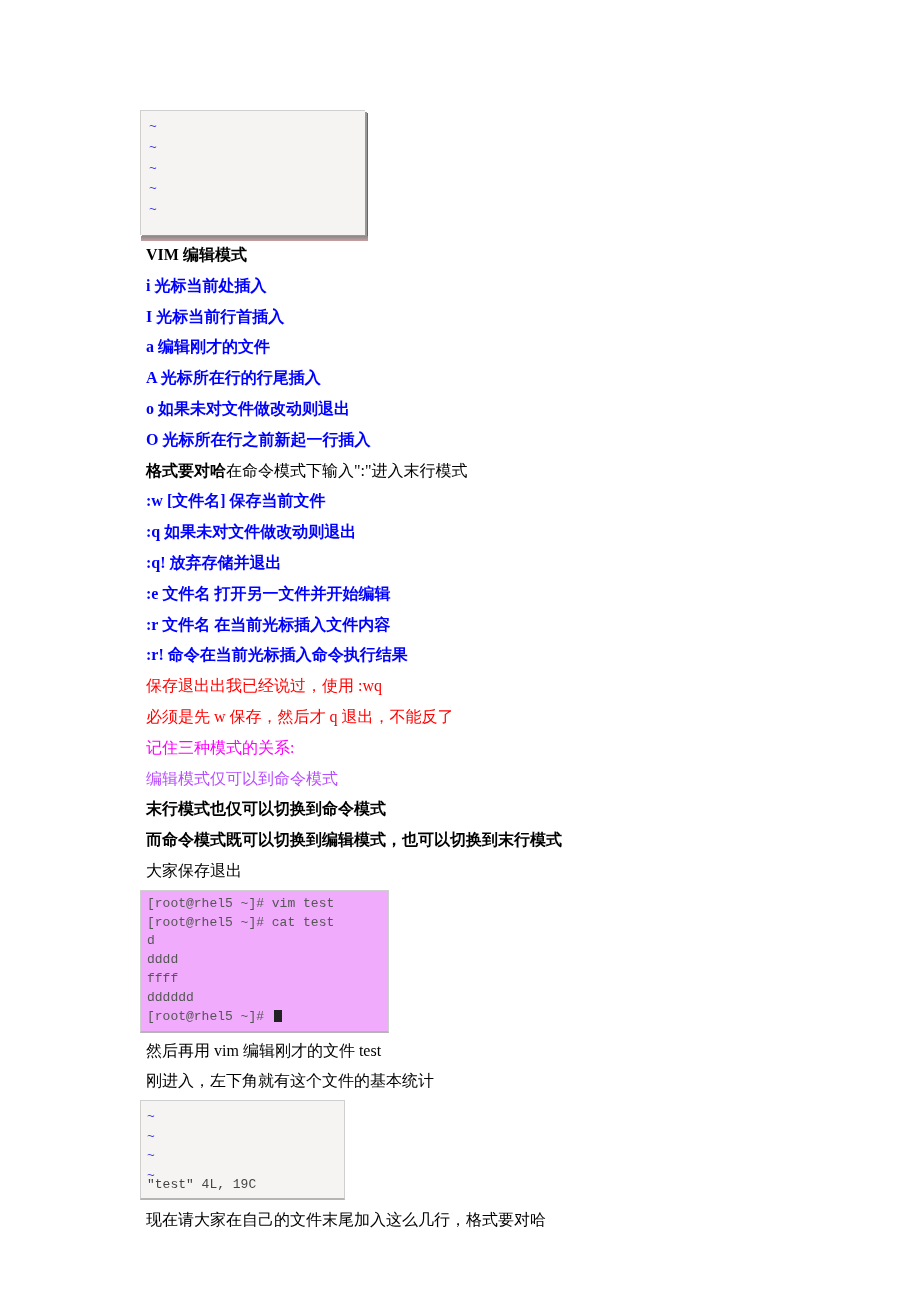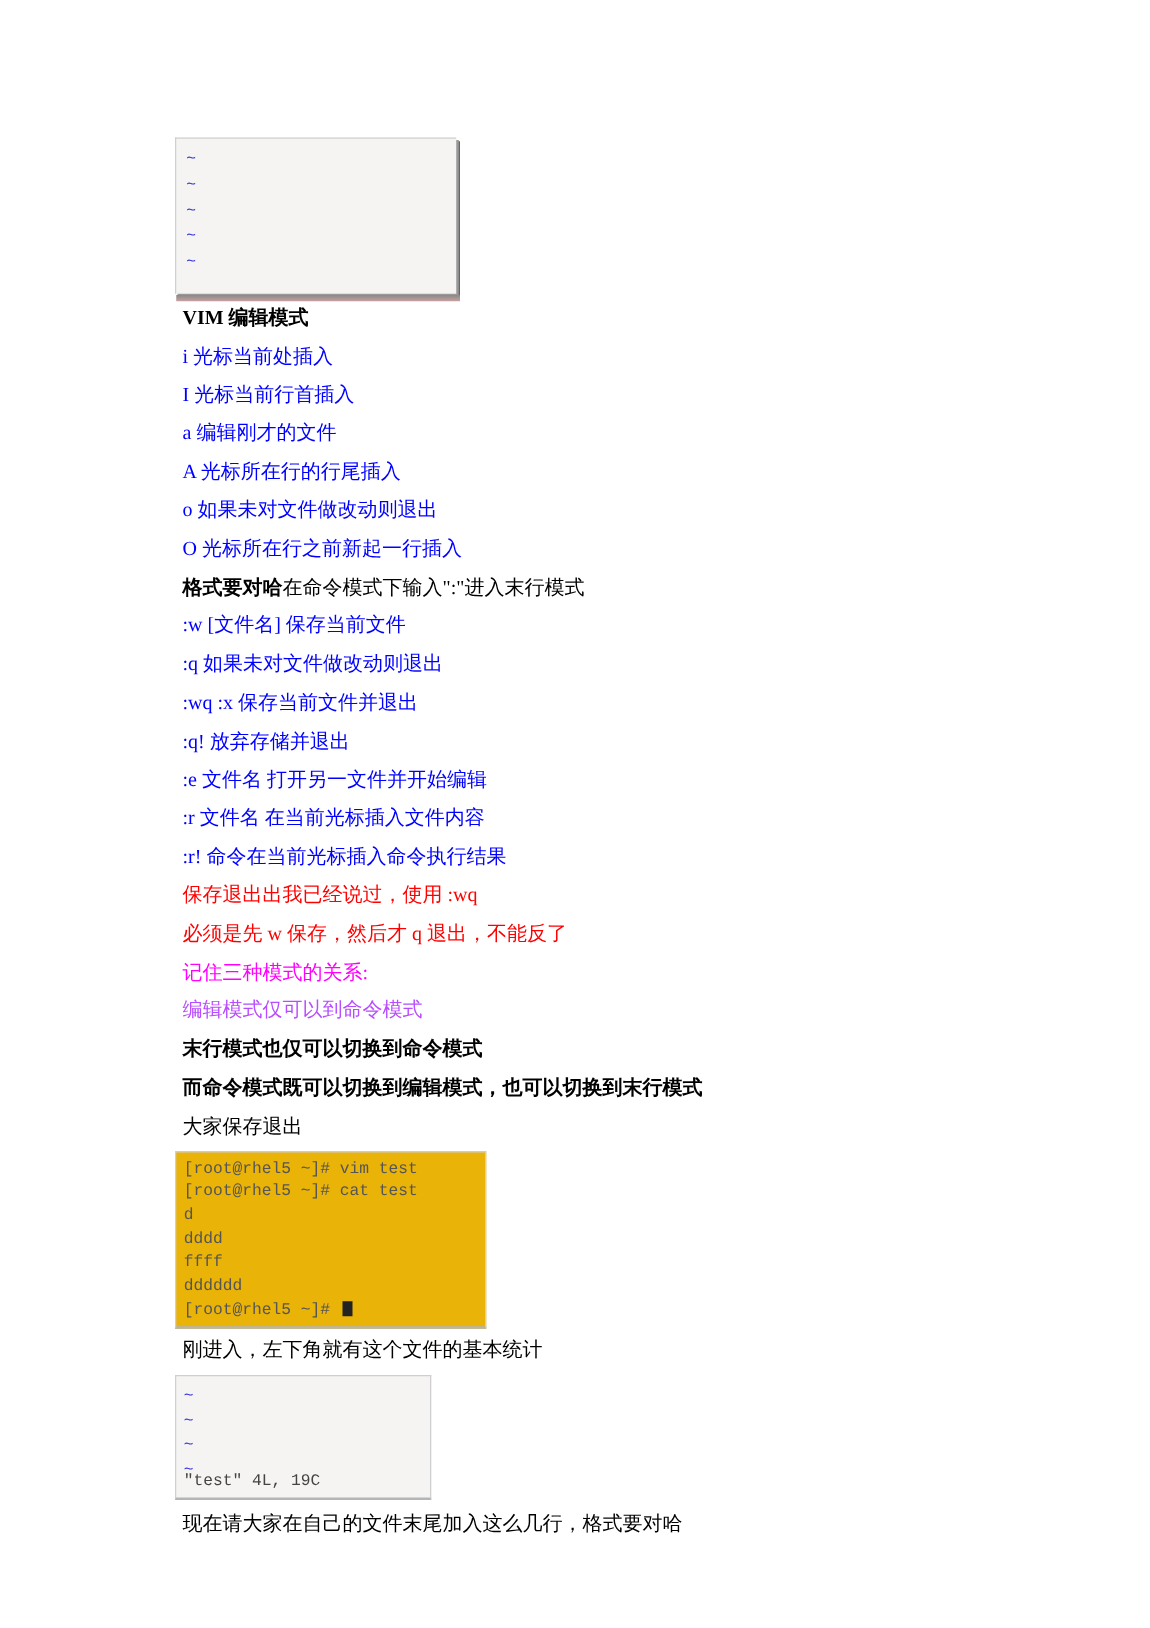--- a/index.html
+++ b/index.html
@@ -35,21 +35,21 @@
   }
   .vim-box::after {
     content: "";
     position: absolute;
     left: 0; right: -3px; bottom: -6px;
     height: 5px;
     background: linear-gradient(#888, #c9a0a0);
   }
   .term-box {
     width: 235px;
-    background: #eab308;
+    background: #f0abfc;
     border-top: 1px solid #cfcfcf;
     border-left: 1px solid #cfcfcf;
     border-right: 1px solid #cfcfcf;
     border-bottom: 2px solid #b5b5b5;
     padding: 4px 6px;
     font-family: "Courier New", monospace;
     font-size: 13px;
     color: #555;
     line-height: 1.45;
     margin: 3px 0 4px 0;
@@ -71,21 +71,21 @@
     margin: 6px 0 8px 0;
     position: relative;
     box-sizing: border-box;
   }
   .term-box2 .tilde { color: #3a3ae0; }
   .term-box2 .status {
     position: absolute;
     bottom: 4px; left: 6px;
     color: #444;
   }
-  .c-blue { color: #0000ff; }
+  .c-blue { color: #0000ff; font-weight: bold; }
   .c-red { color: #ff0000; }
   .c-magenta { color: #ff00ff; }
   .c-violet { color: #b84dff; }
   .bold { font-weight: bold; }
   .line { margin: 6px; padding: 0; }
   .cursor-blk {
     display: inline-block;
     width: 8px; height: 12px;
     background: #222;
     vertical-align: middle;
@@ -113,21 +113,20 @@
   <p class="line c-blue"> A 光标所在行的行尾插入</p>
   <p class="line c-blue"> o 如果未对文件做改动则退出</p>
   <p class="line c-blue"> O 光标所在行之前新起一行插入</p>
 
   <p class="line">
     <span class="bold">格式要对哈</span><span>在命令模式下输入":"进入末行模式</span>
   </p>
 
   <p class="line c-blue">:w [文件名] 保存当前文件</p>
   <p class="line c-blue"> :q  如果未对文件做改动则退出</p>
-  <p class="line c-blue"> :wq :x  保存当前文件并退出</p>
   <p class="line c-blue"> :q!  放弃存储并退出</p>
   <p class="line c-blue"> :e 文件名 打开另一文件并开始编辑</p>
   <p class="line c-blue"> :r 文件名 在当前光标插入文件内容</p>
   <p class="line c-blue"> :r! 命令在当前光标插入命令执行结果</p>
 
 
   <p class="line c-red">保存退出出我已经说过，使用 :wq</p>
   <p class="line c-red">必须是先 w 保存，然后才 q 退出，不能反了</p>
 
   <p class="line c-magenta">记住三种模式的关系:</p>
@@ -139,20 +138,21 @@
   <p class="line">大家保存退出</p>
 
   <div class="term-box"><span>[root@rhel5 ~]# vim test
 [root@rhel5 ~]# cat test
 d
 dddd
 ffff
 dddddd
 [root@rhel5 ~]# </span><span class="cursor-blk"></span></div>
 
+  <p class="line">然后再用 vim 编辑刚才的文件 test</p>
   <p class="line">刚进入，左下角就有这个文件的基本统计</p>
 
   <div class="term-box2">
     <div class="tilde">~</div>
     <div class="tilde">~</div>
     <div class="tilde">~</div>
     <div class="tilde">~</div>
     <div class="status">"test" 4L, 19C</div>
   </div>
 

